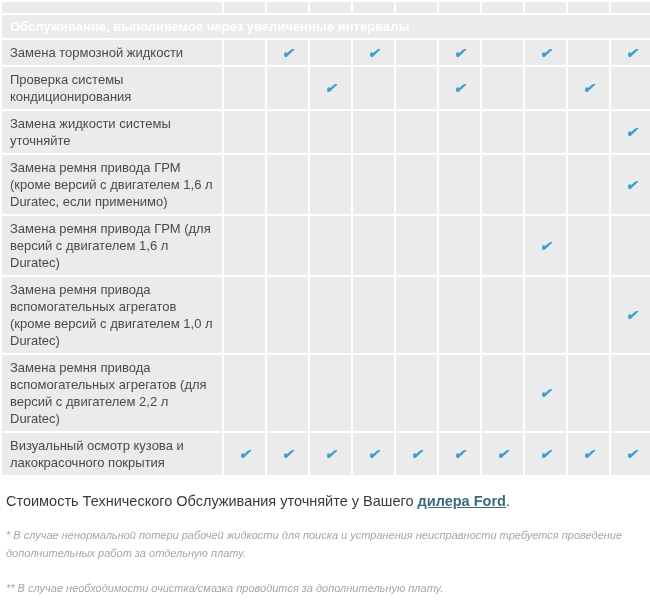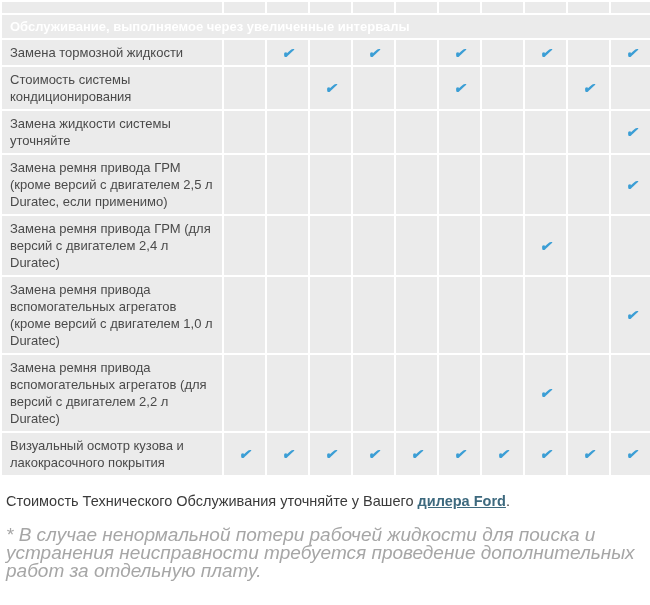--- a/index.html
+++ b/index.html
@@ -73,21 +73,21 @@
     color:var(--body-text);
   }
   .cost-line a{
     color:#3d697e;
     font-weight:bold;
     text-decoration:underline;
     cursor:pointer;
   }
   .footnote{
     margin:17px 0 0 0;
-    font-size:19px;
+    font-size:11px;
     line-height:18px;
     font-style:italic;
     color:var(--footnote);
   }
 </style>
 </head>
 <body>
 
 <div class="page">
 
@@ -117,21 +117,21 @@
           <td class="check-cell"></td>
           <td class="check-cell">✔</td>
           <td class="check-cell"></td>
           <td class="check-cell">✔</td>
           <td class="check-cell"></td>
           <td class="check-cell">✔</td>
           <td class="check-cell"></td>
           <td class="check-cell">✔</td>
         </tr>
         <tr>
-      <td class="label-cell">Стоимость системы кондиционирования</td>
+      <td class="label-cell">Проверка системы кондиционирования</td>
 
     <td class="check-cell"></td>
           <td class="check-cell"></td>
           <td class="check-cell">✔</td>
           <td class="check-cell"></td>
           <td class="check-cell"></td>
           <td class="check-cell">✔</td>
           <td class="check-cell"></td>
           <td class="check-cell"></td>
           <td class="check-cell">✔</td>
@@ -145,35 +145,35 @@
           <td class="check-cell"></td>
           <td class="check-cell"></td>
           <td class="check-cell"></td>
           <td class="check-cell"></td>
           <td class="check-cell"></td>
           <td class="check-cell"></td>
           <td class="check-cell"></td>
           <td class="check-cell">✔</td>
         </tr>
         <tr>
-      <td class="label-cell">Замена ремня привода ГРМ (кроме версий с двигателем 2,5 л Duratec, если применимо)</td>
-
-    <td class="check-cell"></td>
-          <td class="check-cell"></td>
-          <td class="check-cell"></td>
-          <td class="check-cell"></td>
-          <td class="check-cell"></td>
-          <td class="check-cell"></td>
-          <td class="check-cell"></td>
-          <td class="check-cell"></td>
-          <td class="check-cell"></td>
-          <td class="check-cell">✔</td>
-        </tr>
-        <tr>
-      <td class="label-cell">Замена ремня привода ГРМ (для версий с двигателем 2,4 л Duratec)</td>
+      <td class="label-cell">Замена ремня привода ГРМ (кроме версий с двигателем 1,6 л Duratec, если применимо)</td>
+
+    <td class="check-cell"></td>
+          <td class="check-cell"></td>
+          <td class="check-cell"></td>
+          <td class="check-cell"></td>
+          <td class="check-cell"></td>
+          <td class="check-cell"></td>
+          <td class="check-cell"></td>
+          <td class="check-cell"></td>
+          <td class="check-cell"></td>
+          <td class="check-cell">✔</td>
+        </tr>
+        <tr>
+      <td class="label-cell">Замена ремня привода ГРМ (для версий с двигателем 1,6 л Duratec)</td>
 
     <td class="check-cell"></td>
           <td class="check-cell"></td>
           <td class="check-cell"></td>
           <td class="check-cell"></td>
           <td class="check-cell"></td>
           <td class="check-cell"></td>
           <td class="check-cell"></td>
           <td class="check-cell">✔</td>
           <td class="check-cell"></td>
@@ -221,16 +221,17 @@
           <td class="check-cell">✔</td>
           <td class="check-cell">✔</td>
         </tr>
       </tbody>
   </table>
 
   <div class="footer">
     <p class="cost-line"><span>Стоимость Технического Обслуживания уточняйте у Вашего </span><a href="#">дилера Ford</a><span>.</span></p>
 
     <p class="footnote">* В случае ненормальной потери рабочей жидкости для поиска и устранения неисправности требуется проведение дополнительных работ за отдельную плату.</p>
+    <p class="footnote">** В случае необходимости очистка/смазка проводится за дополнительную плату.</p>
 
   </div>
 
 </div>
 
 </body></html>

